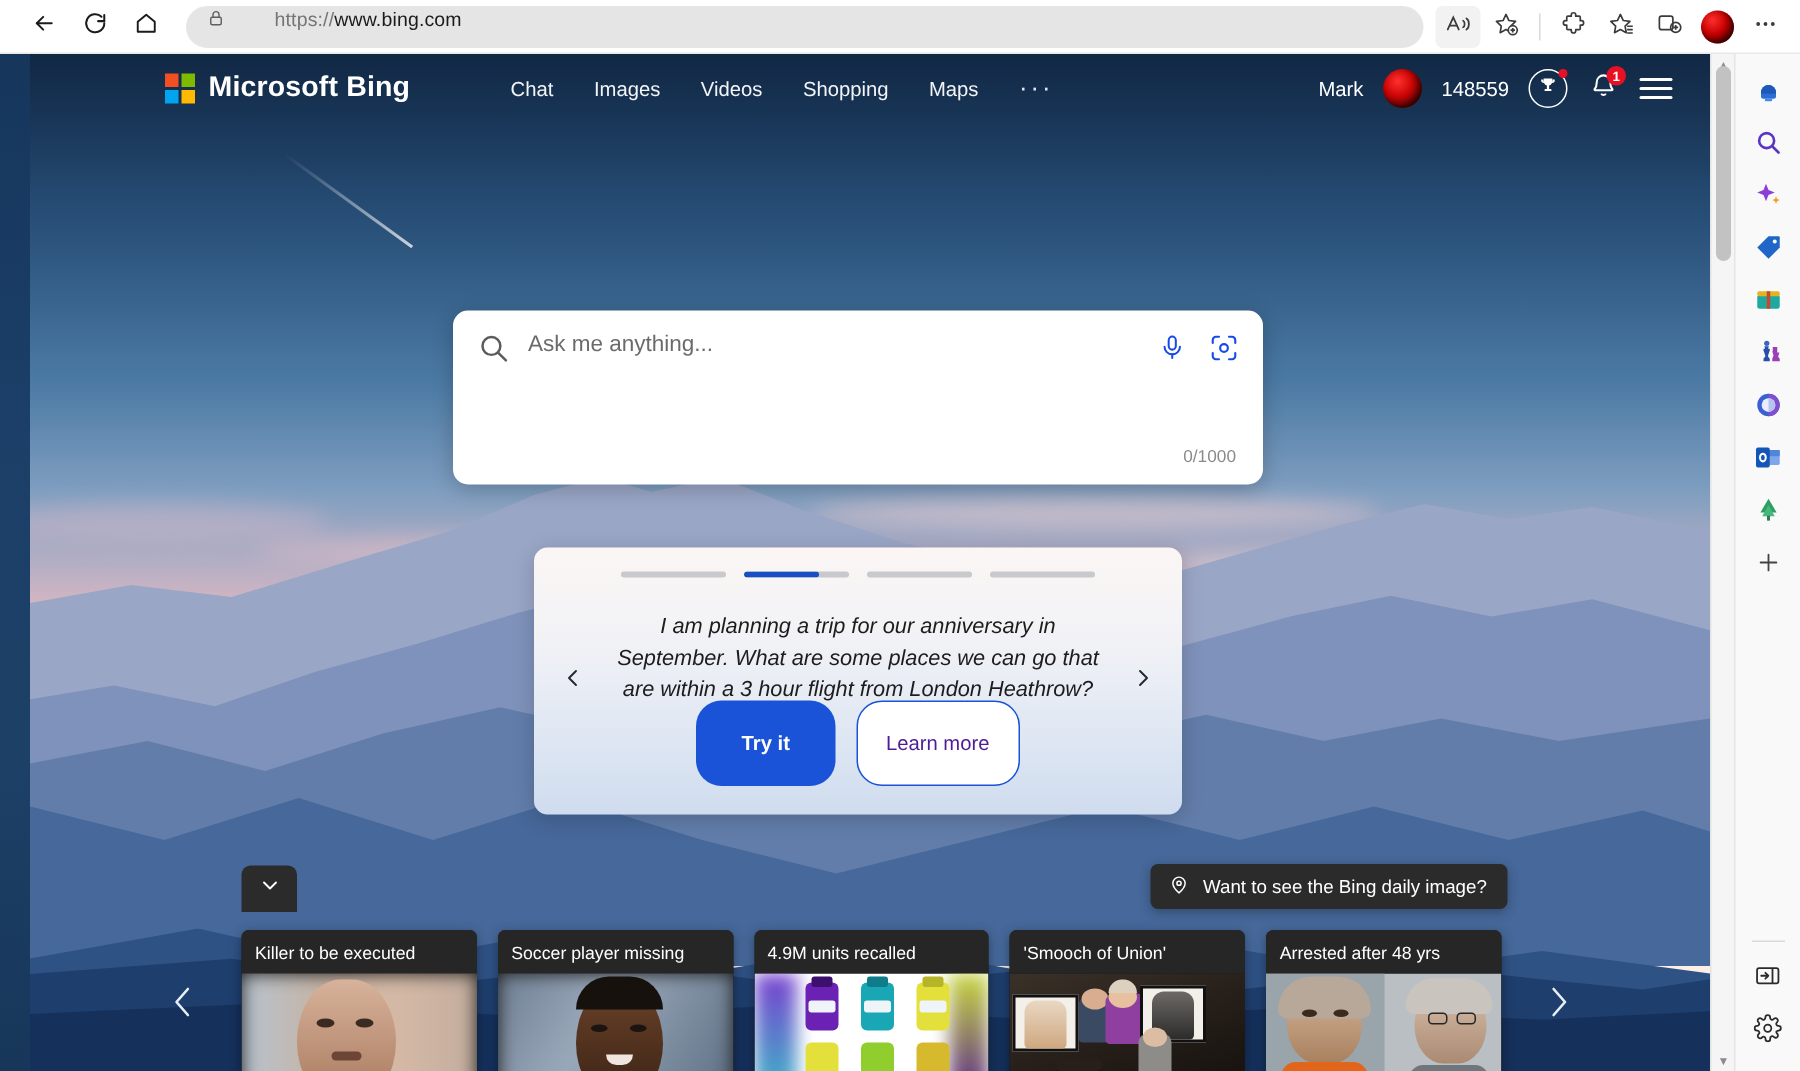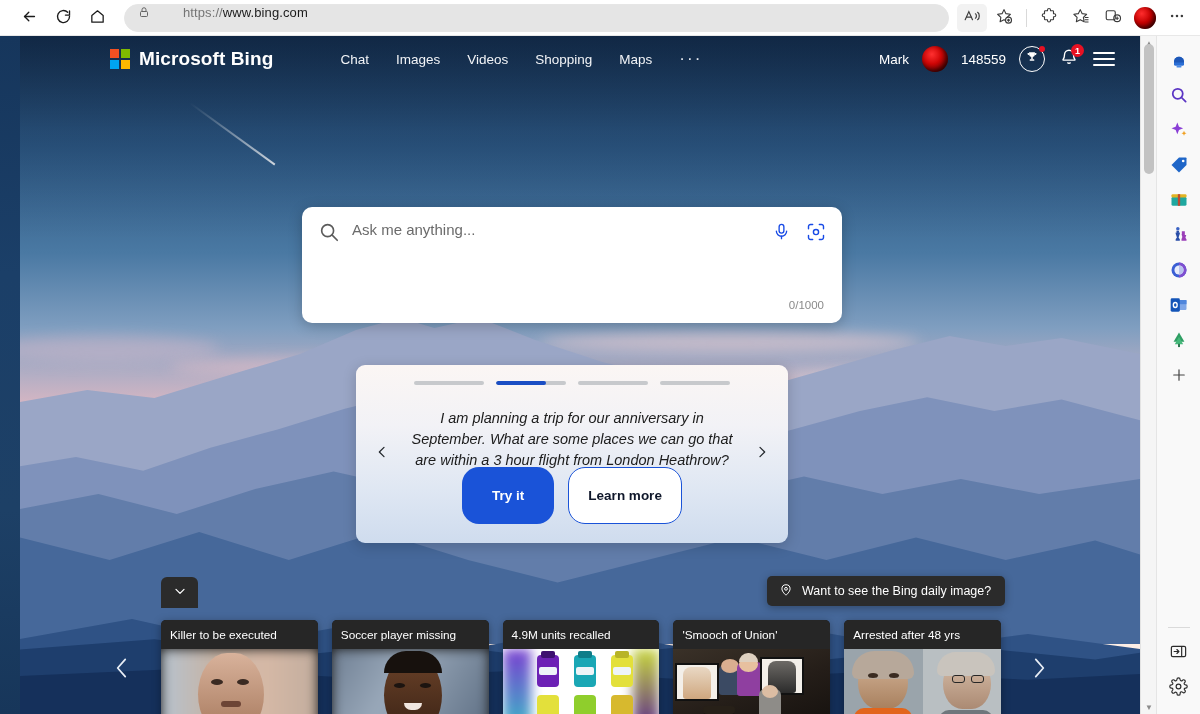--- a/index.html
+++ b/index.html
@@ -164,22 +164,22 @@
     position:absolute; top:50%; transform:translateY(-50%); width:24px;height:24px;
     display:flex;align-items:center;justify-content:center;color:#23272c;
   }
   .pc-arrow.l{ left:14px; } .pc-arrow.r{ right:14px; }
   .pc-buttons{ position:absolute; left:0; right:0; bottom:19px; display:flex; justify-content:center; gap:14px; }
   .btn-primary{
     background:#1a53d8; color:#fff; border:0; border-radius:17px;
     padding:9px 30px; font-size:13.5px; font-weight:600; font-family:"Liberation Sans",sans-serif;
   }
   .btn-secondary{
-    background:#fff; color:#0f172a; border:1.4px solid #1a53d8; border-radius:17px;
-    padding:20px 19px; font-size:13.5px; font-weight:700; font-family:"Liberation Sans",sans-serif;
+    background:#fff; color:#4c1d95; border:1.4px solid #1a53d8; border-radius:17px;
+    padding:20px 19px; font-size:13.5px; font-weight:400; font-family:"Liberation Sans",sans-serif;
   }
 
   
   .daily-pill{
     position:absolute; left:767px; top:540px; height:30px; z-index:7;
     background:#2b2b2b; color:#fff; border-radius:5px;
     display:flex; align-items:center; gap:9px; padding:0 14px 0 12px;
     font-size:12.5px; box-shadow:0 2px 8px rgba(0,0,0,.3);
   }
 

